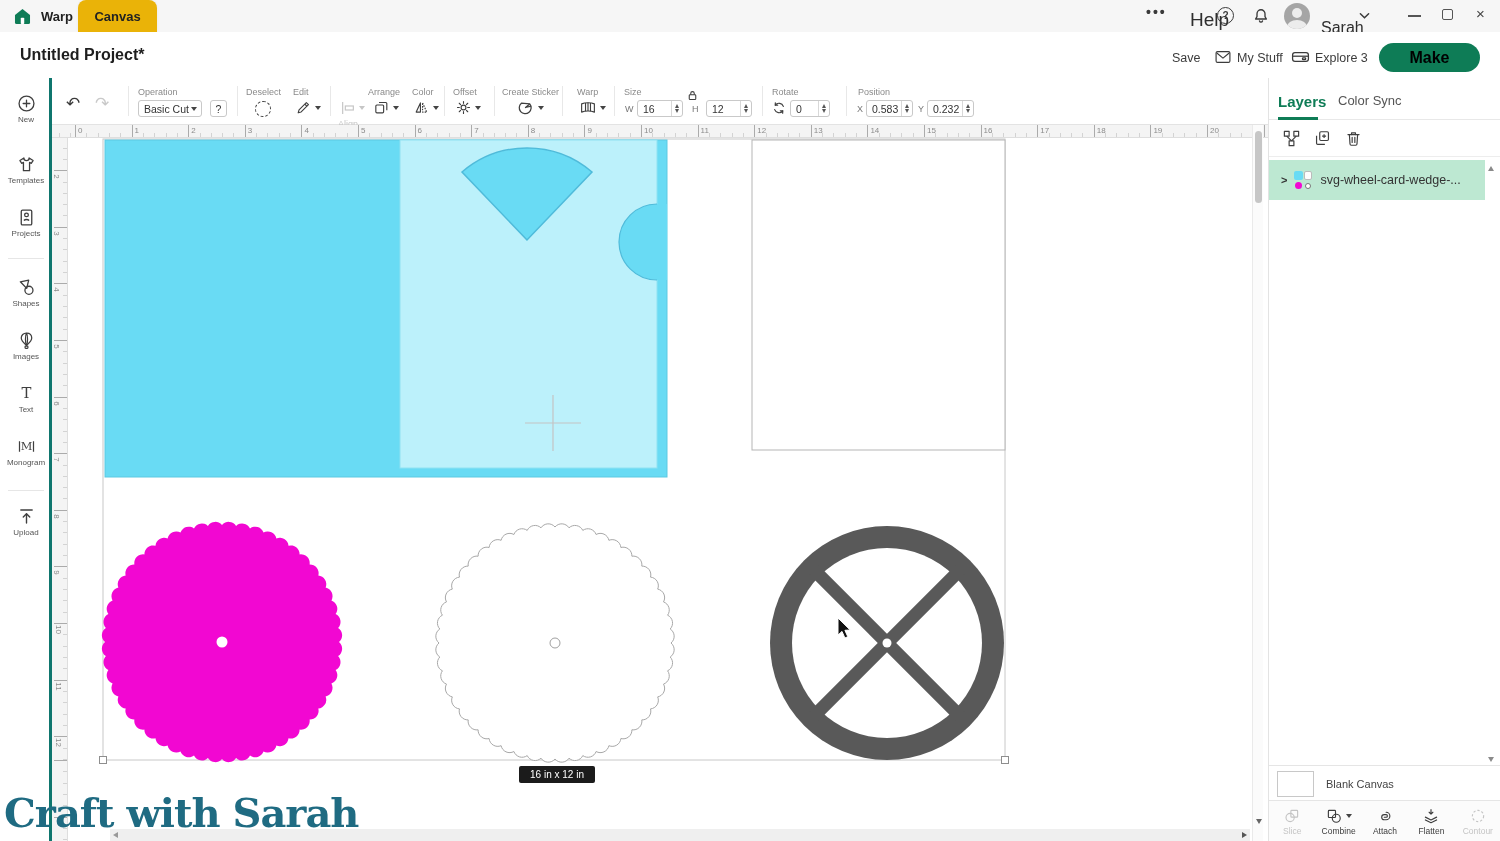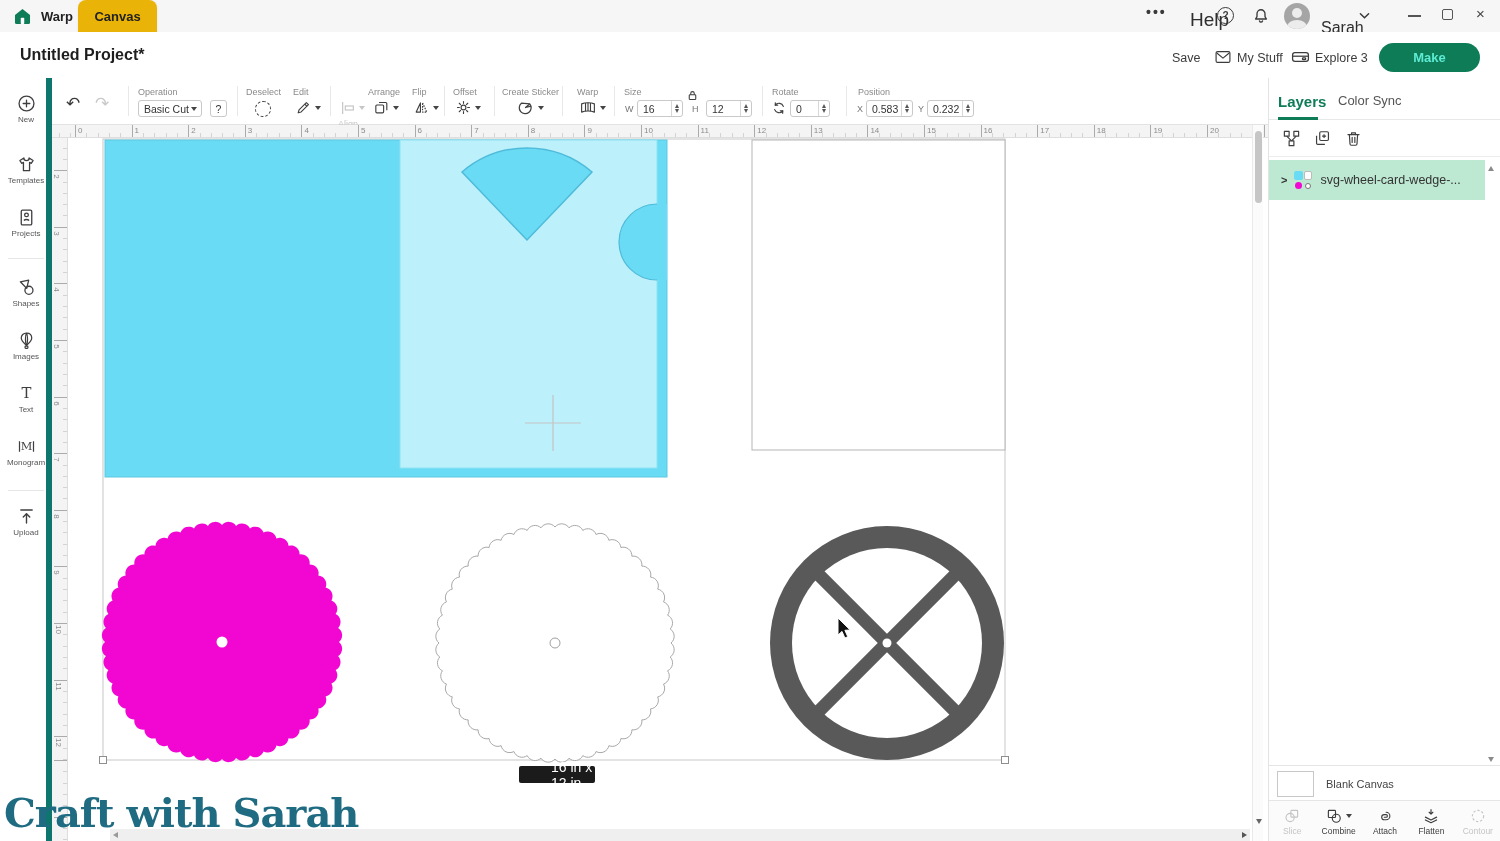--- a/index.html
+++ b/index.html
@@ -31,21 +31,21 @@
 
   
   .headerbar { position:absolute; left:0; top:32px; width:1500px; height:46px; background:#FFF; }
   .proj-title { position:absolute; left:20px; top:14px; font-size:16px; font-weight:bold; color:#1E1E1E; }
   .hdr-save { position:absolute; left:1172px; top:19px; font-size:12.5px; color:#3C3C3C; }
   .hdr-mystuff-ic { position:absolute; left:1214px; top:17px; }
   .hdr-mystuff { position:absolute; left:1237px; top:19px; font-size:12.5px; color:#3C3C3C; }
   .hdr-explore-ic { position:absolute; left:1291px; top:17px; }
   .hdr-explore { position:absolute; left:1315px; top:19px; font-size:12.5px; color:#3C3C3C; }
   .make-btn { position:absolute; left:1379px; top:11px; width:101px; height:29px; border-radius:15px;
-    background:var(--green); color:#5eead4; font-size:13px; font-weight:bold; border:none;
+    background:var(--green); color:#000000; font-size:16px; font-weight:bold; border:none;
     display:flex; align-items:center; justify-content:center; }
 
   
   .toolbar { position:absolute; left:52px; top:78px; width:1216px; height:47px; background:#fff;
     border-bottom:1px solid #E3E3E3; }
   .toolbar .lbl { position:absolute; top:9px; font-size:9px; color:#8A8A8A; white-space:nowrap; }
   .toolbar .lbl.dis { color:#C6C6C6;margin-top:32px; }
   .tdiv { position:absolute; top:8px; width:1px; height:30px; background:#E8E8E8; }
   .tbx { position:absolute; top:22px; height:17px; border:1px solid #C9C9C9; border-radius:3px;
     background:#fff; display:flex; align-items:center; font-size:10.5px; color:#333; }
@@ -58,21 +58,21 @@
   .caret { display:inline-block; border-left:3.5px solid transparent; border-right:3.5px solid transparent;
     border-top:4.5px solid #444; }
   .caret.dis { border-top-color:#C6C6C6; }
   .undo-g { font-size:17px; color:#3A3A3A; position:absolute; top:15px; }
   .undo-g.dis { color:#C9C9C9; }
   .deselect-ic { position:absolute; width:16px; height:16px; border:1.6px dashed #3F3F3F; border-radius:50%; }
   .small9 { position:absolute; font-size:9px; color:#777; }
 
   
   .sidebar { position:absolute; left:0; top:78px; width:52px; height:763px; background:#FFF;
-    border-right:6px solid #0f766e; }
+    border-right:3px solid #0f766e; }
   .sb-item { position:absolute; left:0; width:52px; text-align:center; }
   .sb-item .sb-lbl { display:block; font-size:8px; color:#555; margin-top:1px; }
   .sb-div { position:absolute; left:8px; width:36px; height:1px; background:#E6E6E6; }
 
   
   .canvas-area { position:absolute; left:52px; top:125px; width:1216px; height:716px; background:#FFF; overflow:hidden; }
   .hruler { position:absolute; left:0; top:0; width:1216px; height:13px; background:#F4F4F4;
     border-bottom:1px solid #DEDEDE; z-index:3;
     background-image:
       repeating-linear-gradient(to right, #ABABAB 0 1px, transparent 1px 56.6px),
@@ -83,21 +83,21 @@
   .vruler { position:absolute; left:0; top:13px; width:16px; height:703px; background:#F4F4F4;
     border-right:1px solid #DEDEDE; z-index:3;
     background-image:
       repeating-linear-gradient(to bottom, #ABABAB 0 1px, transparent 1px 56.6px),
       repeating-linear-gradient(to bottom, #D3D3D3 0 1px, transparent 1px 11.32px);
     background-size:13px auto, 4px auto; background-repeat:repeat-y, repeat-y;
     background-position:right -81px, right -81px; }
   .vruler span { position:absolute; left:2px; font-size:8px; color:#8B8B8B; transform:rotate(90deg); }
   .shapes-svg { position:absolute; left:0; top:0; z-index:1; }
   .size-tip { position:absolute; left:467px; top:641px; width:76px; height:17px; background:#1B1B1B;
-    border-radius:2px; color:#fff; font-size:14px; display:flex; align-items:center; justify-content:center; z-index:4;padding-left:32px; }
+    border-radius:2px; color:#fff; font-size:10px; display:flex; align-items:center; justify-content:center; z-index:4; }
   .vscroll { position:absolute; left:1200px; top:0; width:11px; height:716px; background:#FBFBFB;
     border-left:1px solid #EAEAEA; z-index:5; }
   .vthumb { position:absolute; left:2px; top:6px; width:7px; height:72px; background:#C6C6C6; border-radius:4px; }
   .varrow { position:absolute; left:2.5px; top:694px; border-left:3.5px solid transparent;
     border-right:3.5px solid transparent; border-top:5px solid #666; }
   .hscroll { position:absolute; left:58px; top:704px; width:1140px; height:12px; background:#EFEFEF; z-index:5; }
   .harrow-r { position:absolute; right:3px; top:2.5px; border-top:3.5px solid transparent;
     border-bottom:3.5px solid transparent; border-left:5px solid #555; }
   .harrow-l { position:absolute; left:3px; top:2.5px; border-top:3.5px solid transparent;
     border-bottom:3.5px solid transparent; border-right:5px solid #999; }
@@ -224,21 +224,21 @@
       </svg>
     <span class="caret dis" style="position:absolute;left:307px;top:28px"></span>
 
     <span class="lbl" style="left:316px">Arrange</span>
     <svg class="ic" style="position:absolute;left:321px;top:21px" width="17" height="17" viewBox="0 0 24 24" fill="none" stroke="#3F3F3F" stroke-width="1.6" stroke-linejoin="round">
       <rect x="4" y="8.5" width="11" height="11" rx="1.5"></rect>
         <path d="M8.5 5 H18 a1.5 1.5 0 0 1 1.5 1.5 V16"></path>
       </svg>
     <span class="caret" style="position:absolute;left:341px;top:28px"></span>
 
-    <span class="lbl" style="left:360px">Flip</span>
+    <span class="lbl" style="left:360px">Color</span>
     <svg class="ic" style="position:absolute;left:361px;top:21px" width="17" height="17" viewBox="0 0 24 24" fill="none" stroke="#3F3F3F" stroke-width="1.6" stroke-linejoin="round">
       <path d="M10.5 5.5 L4.5 18.5 H10.5 Z"></path>
         <path d="M13.5 5.5 L19.5 18.5 H13.5 Z" stroke-dasharray="2.2 1.6"></path>
       </svg>
     <span class="caret" style="position:absolute;left:381px;top:28px"></span>
     <div class="tdiv" style="left:392px"></div>
 
     <span class="lbl" style="left:401px">Offset</span>
     <svg class="ic" style="position:absolute;left:403px;top:21px" width="17" height="17" viewBox="0 0 24 24" fill="none" stroke="#3F3F3F" stroke-width="1.6" stroke-linecap="round">
       <circle cx="12" cy="12" r="3.4"></circle>

